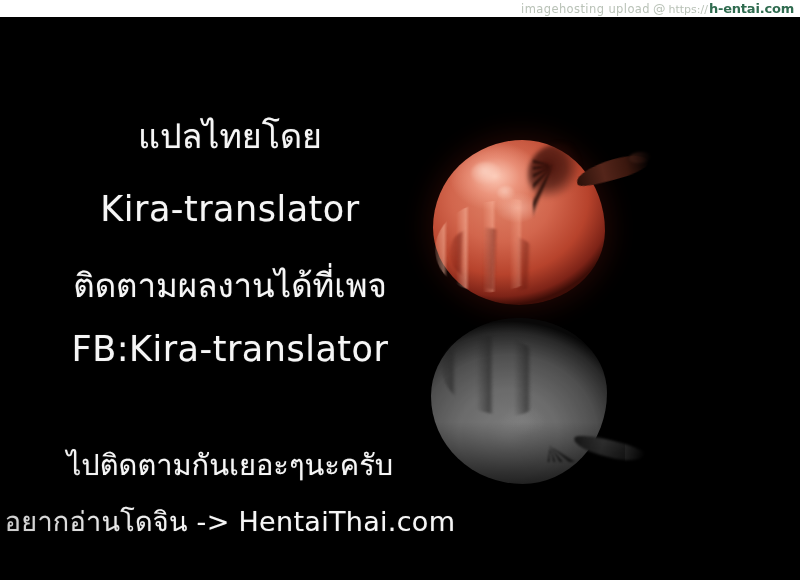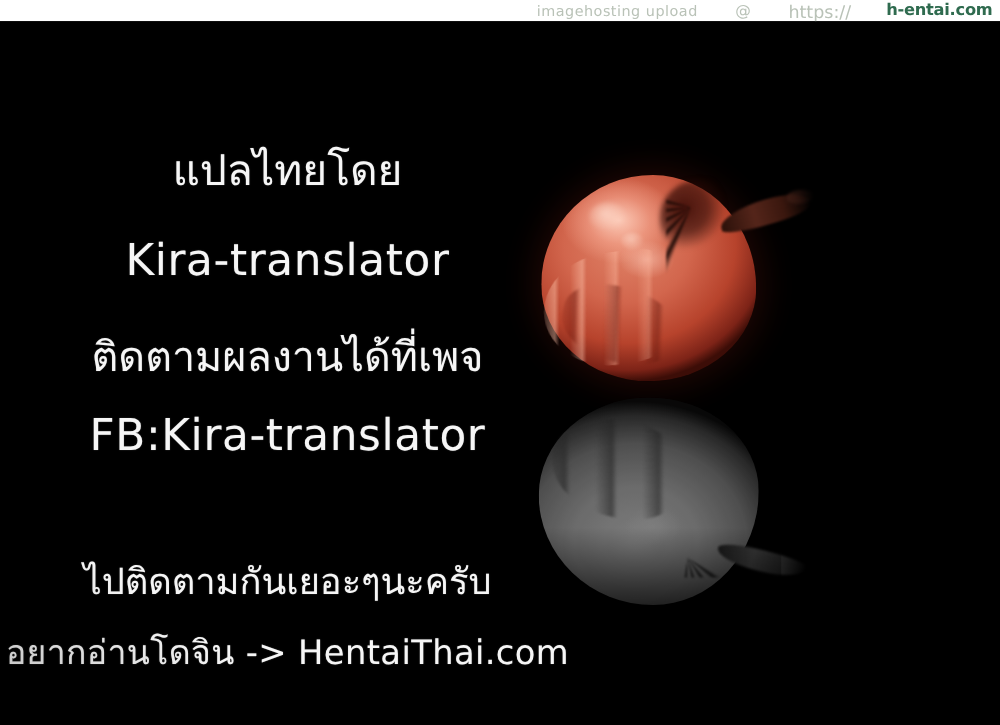--- a/index.html
+++ b/index.html
@@ -25,37 +25,36 @@
     top: 0;
     width: 800px;
     height: 17px;
     background: #ffffff;
     display: flex;
     align-items: center;
     justify-content: flex-end;
     padding-right: 6px;
     box-sizing: border-box;
     white-space: nowrap;
-    gap: 27px;
   }
   #watermark-bar .wm-plain {
     font-family: "DejaVu Sans", sans-serif;
     font-size: 11.5px;
     letter-spacing: 0.4px;
     color: #b9c2b7;
   }
   #watermark-bar .wm-at {
     font-family: "DejaVu Sans", sans-serif;
     font-size: 12.5px;
     color: #b9c2b7;
     margin: 0 3px 0 3px;
   }
   #watermark-bar .wm-proto {
     font-family: "DejaVu Sans", sans-serif;
-    font-size: 14px;
+    font-size: 11px;
     color: #b9c2b7;
     position: relative;
     top: 1px;
   }
   #watermark-bar .wm-domain {
     font-family: "DejaVu Sans", sans-serif;
     font-size: 13px;
     font-weight: bold;
     color: #2f6b4f;
     letter-spacing: -0.2px;

